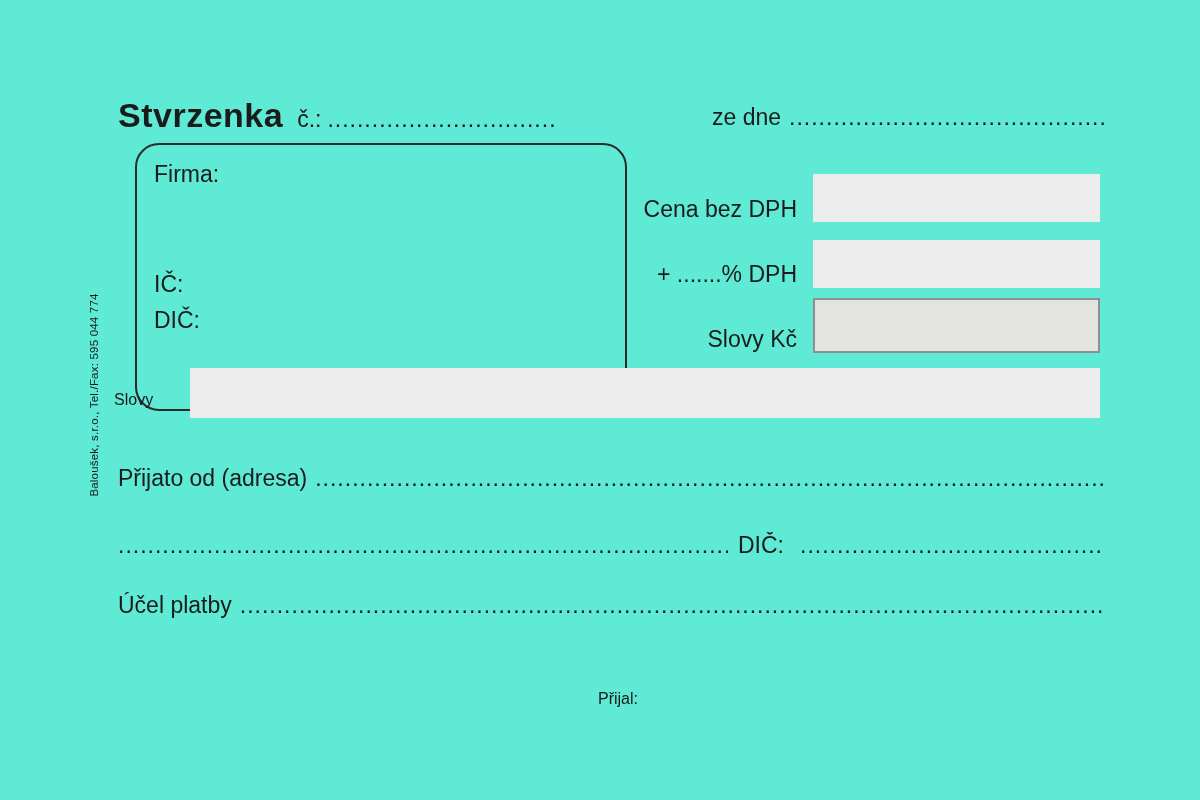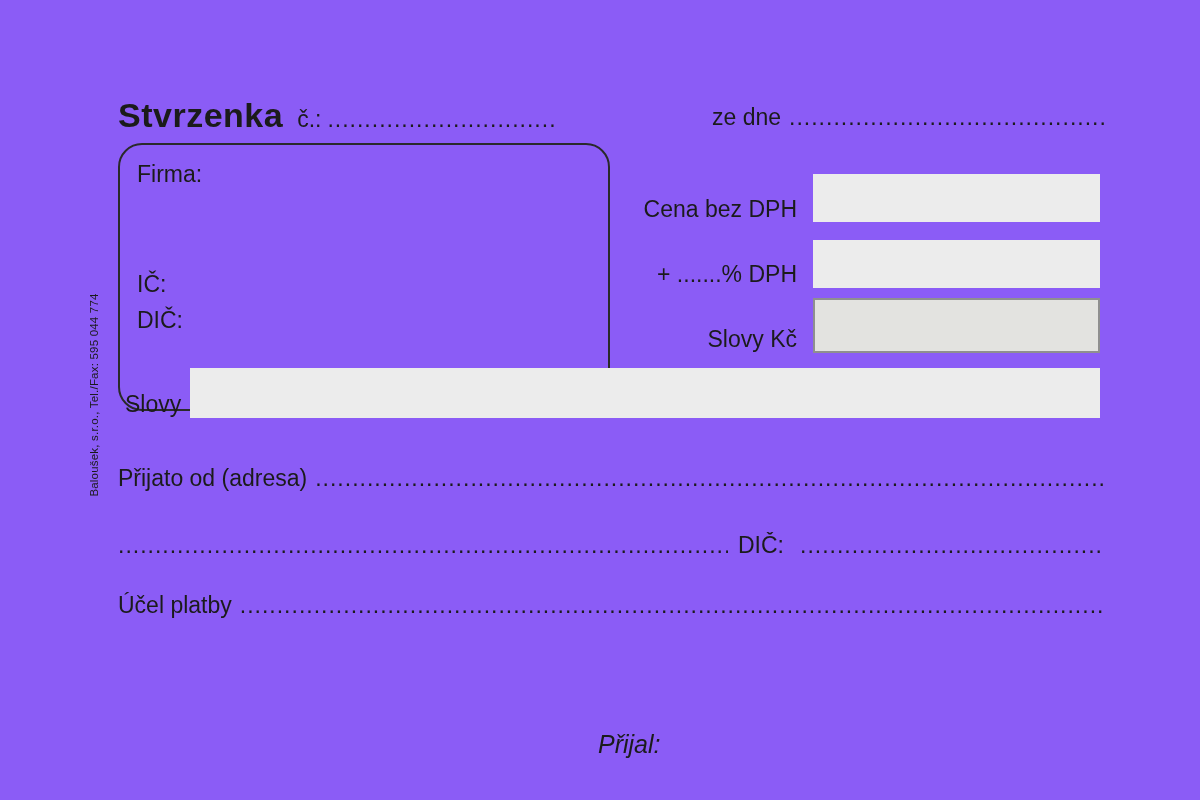--- a/index.html
+++ b/index.html
@@ -1,67 +1,67 @@
 <!DOCTYPE html>
 <html><head>
 <meta charset="utf-8">
 <style>
   html,body{margin:0;padding:0;background:#fff;}
   .page{
-    position:relative;width:1200px;height:800px;background:#8b5cf6;
+    position:relative;width:1200px;height:800px;background:#5eead4;
     font-family:"Liberation Sans",sans-serif;color:#1b1b1b;overflow:hidden;
   }
   
   .title-row{
     position:absolute;left:118px;top:96px;display:flex;align-items:baseline;
     white-space:nowrap;
   }
   .form-title{font-size:34px;font-weight:700;letter-spacing:0.5px;}
   .num-label{font-size:23px;margin-left:14px;}
   .num-dots{font-size:23px;margin-left:6px;letter-spacing:1px;}
   
   .date-row{
     position:absolute;left:712px;top:104px;width:392px;display:flex;
     align-items:flex-start;white-space:nowrap;overflow:hidden;font-size:23px;
   }
   .date-row .dots{flex:1;overflow:hidden;margin-left:8px;letter-spacing:1px;}
   
   .company-box{
-    position:absolute;left:118px;top:143px;width:492px;height:268px;
+    position:absolute;left:135px;top:143px;width:492px;height:268px;
     border:2px solid #2a2a2a;border-radius:24px;box-sizing:border-box;
   }
   .company-box .lbl{position:absolute;left:17px;font-size:23px;}
   .lbl-firma{top:16px;}
   .lbl-ic{top:126px;}
   .lbl-dic{top:162px;}
   
   .amt-label{position:absolute;width:300px;text-align:right;font-size:23px;right:403px;}
   .amt-label.cena{top:196px;}
   .amt-label.dph{top:261px;}
   .amt-label.celkem{top:326px;}
   .amt-field{position:absolute;left:813px;width:287px;box-sizing:border-box;}
   .amt-field.f1{top:174px;height:48px;}
   .amt-field.f2{top:240px;height:48px;}
   .amt-field.f3{top:298px;height:55px;border:2px solid #8f8f8f;}
   
-  .slovy-label{position:absolute;left:125px;top:391px;font-size:23px;}
+  .slovy-label{position:absolute;left:114px;top:391px;font-size:16px;}
   .slovy-bar{position:absolute;left:190px;top:368px;width:910px;height:50px;}
   
   .fill-line{
     position:absolute;left:118px;width:986px;display:flex;align-items:center;
     white-space:nowrap;overflow:hidden;font-size:23px;line-height:26px;
   }
   .fill-line .dots{flex:1;overflow:hidden;margin-left:8px;letter-spacing:1px;}
   .fill-line .dots.fixed{flex:0 0 auto;width:610px;margin-left:0;}
   .fill-line .mid-label{margin:0 8px 0 10px;}
   .line-prijato{top:465px;}
   .line-dic{top:532px;}
   .line-ucel{top:592px;}
   
-  .prijal{position:absolute;left:598px;top:730px;font-size:25px;font-style:italic;}
+  .prijal{position:absolute;left:598px;top:690px;font-size:16px;}
   
   .printer-credit{
     position:absolute;left:94px;top:395px;font-size:11.5px;color:#1a1a1a;
     white-space:nowrap;transform:translate(-50%,-50%) rotate(-90deg);
     letter-spacing:0.2px;
   }
 </style>
 </head>
 <body>
 

